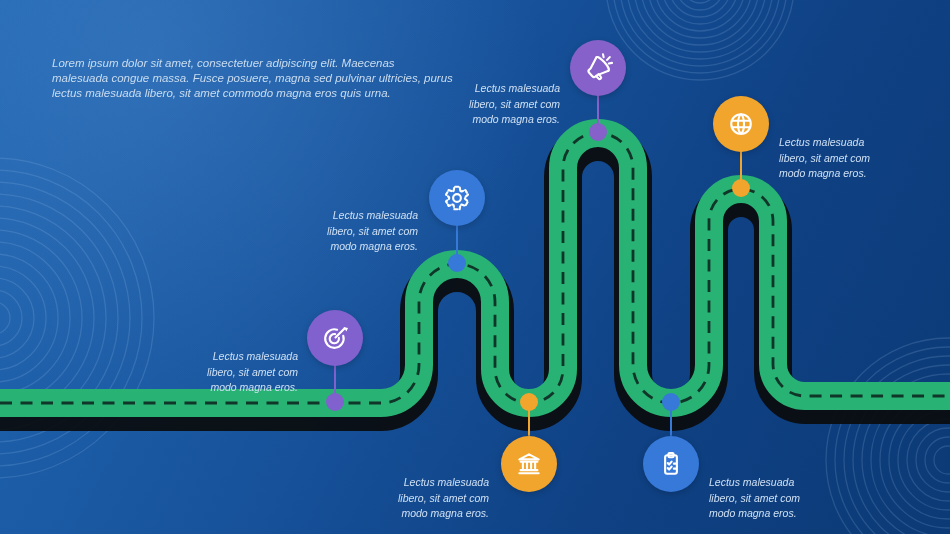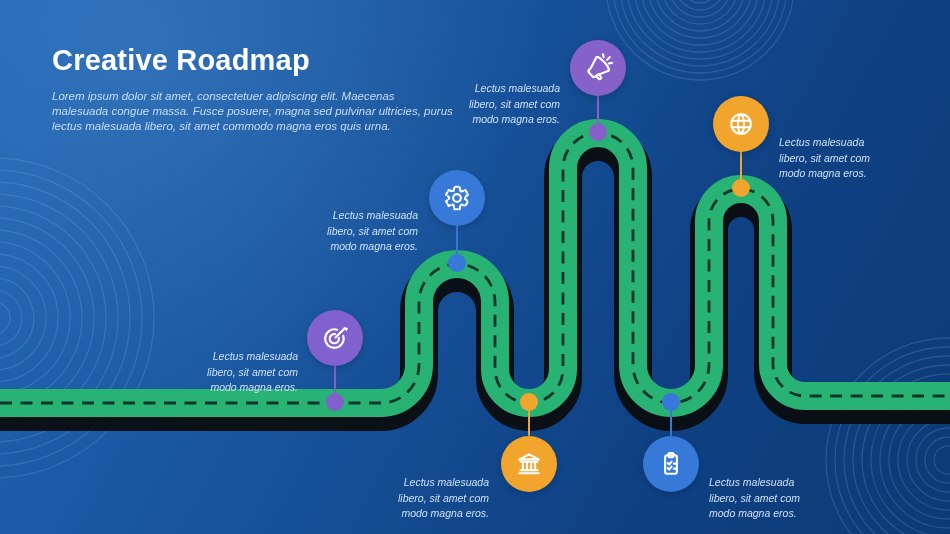--- a/index.html
+++ b/index.html
@@ -73,21 +73,20 @@
         <circle cx="948" cy="460" r="104"></circle>
         <circle cx="948" cy="460" r="113"></circle>
         <circle cx="948" cy="460" r="122"></circle>
       </g>
     <path class="road-shadow" transform="translate(0,9)" d="M0 403 H381 A38 38 0 0 0 419 365 V302 A38 38 0 0 1 495 302 V369 A34 34 0 0 0 563 369 V168 A35 35 0 0 1 633 168 V365 A38 38 0 0 0 709 365 V221 A32 32 0 0 1 773 221 V364 A32 32 0 0 0 805 396 H950"></path>
     <path class="road" d="M0 403 H381 A38 38 0 0 0 419 365 V302 A38 38 0 0 1 495 302 V369 A34 34 0 0 0 563 369 V168 A35 35 0 0 1 633 168 V365 A38 38 0 0 0 709 365 V221 A32 32 0 0 1 773 221 V364 A32 32 0 0 0 805 396 H950"></path>
     <path class="road-line" d="M0 403 H381 A38 38 0 0 0 419 365 V302 A38 38 0 0 1 495 302 V369 A34 34 0 0 0 563 369 V168 A35 35 0 0 1 633 168 V365 A38 38 0 0 0 709 365 V221 A32 32 0 0 1 773 221 V364 A32 32 0 0 0 805 396 H950"></path>
   </svg>
 
   <div class="header">
-    <h1>Creative Roadmap</h1>
     <p>Lorem ipsum dolor sit amet, consectetuer adipiscing elit. Maecenas
 malesuada congue massa. Fusce posuere, magna sed pulvinar ultricies, purus
 lectus malesuada libero, sit amet commodo magna eros quis urna.</p>
   </div>
 
   <div>
     <div class="connector" style="left: 334px; top: 364px; height: 38px; background: rgb(129, 97, 205);"></div>
     <div class="dot" style="left: 326px; top: 393px; background: rgb(129, 97, 205);"></div>
     <div class="bubble" style="left: 307px; top: 310px; background: rgb(129, 97, 205);">
       <svg width="30" height="30" viewBox="0 0 24 24">

